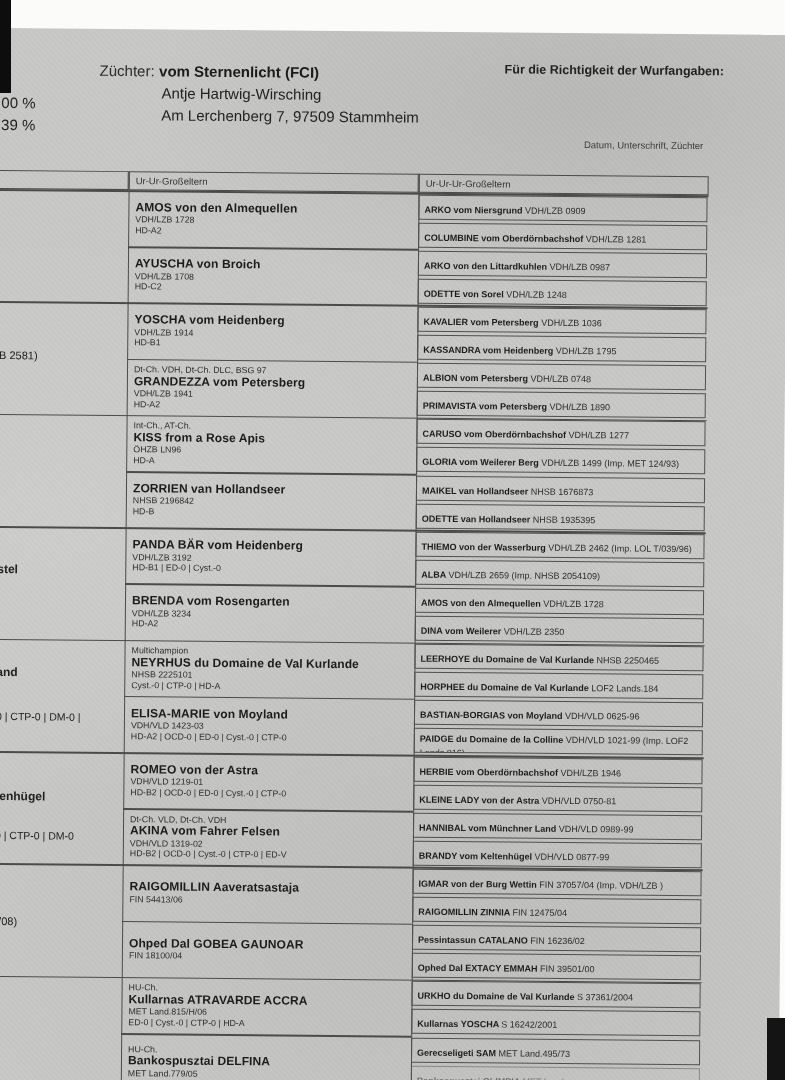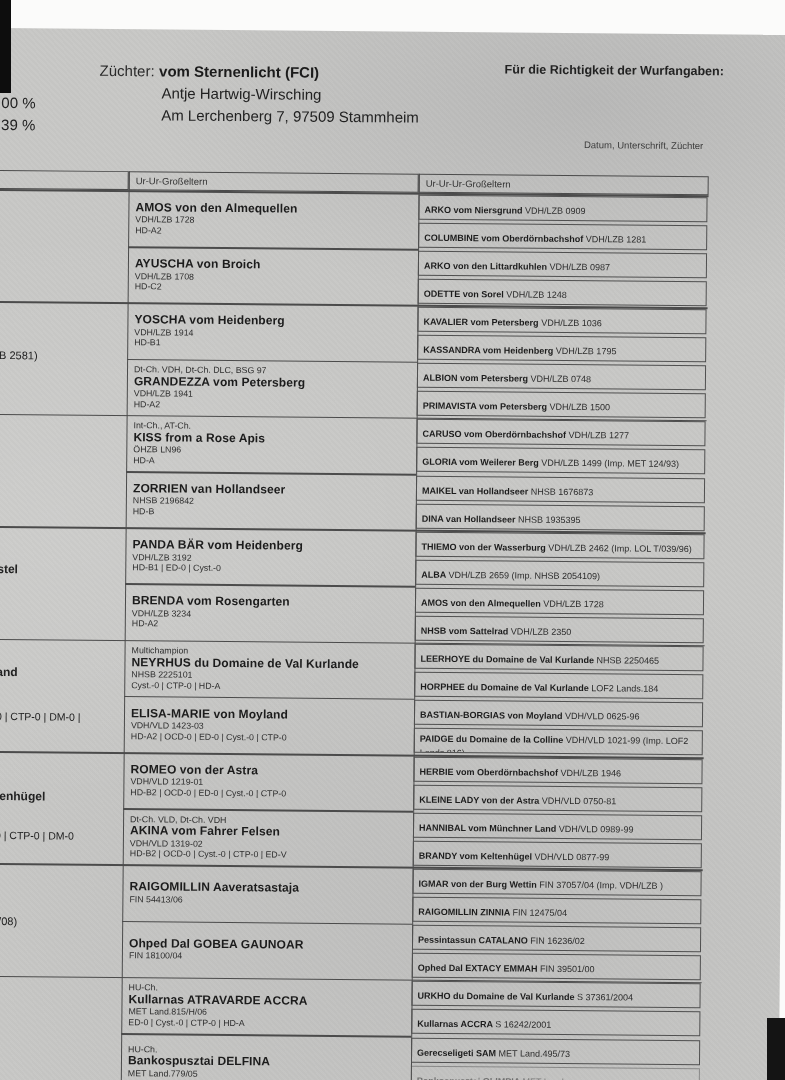--- a/index.html
+++ b/index.html
@@ -172,43 +172,43 @@
           <div class="gname">Bankospusztai DELFINA</div>
           <div class="greg">MET Land.779/05</div>
         </div>
         <div class="r3" style="top: 162.5px; left: 480px; width: 289px; height: 25.1px;"><span class="r3n">ARKO vom Niersgrund </span><span class="r3r">VDH/LZB 0909</span></div>
         <div class="r3" style="top: 190.6px; left: 480px; width: 289px; height: 25.1px;"><span class="r3n">COLUMBINE vom Oberdörnbachshof </span><span class="r3r">VDH/LZB 1281</span></div>
         <div class="r3" style="top: 218.7px; left: 480px; width: 289px; height: 25.1px;"><span class="r3n">ARKO von den Littardkuhlen </span><span class="r3r">VDH/LZB 0987</span></div>
         <div class="r3" style="top: 246.8px; left: 480px; width: 289px; height: 25.1px;"><span class="r3n">ODETTE von Sorel </span><span class="r3r">VDH/LZB 1248</span></div>
         <div class="r3" style="top: 274.9px; left: 480px; width: 289px; height: 25.1px;"><span class="r3n">KAVALIER vom Petersberg </span><span class="r3r">VDH/LZB 1036</span></div>
         <div class="r3" style="top: 303px; left: 480px; width: 289px; height: 25.1px;"><span class="r3n">KASSANDRA vom Heidenberg </span><span class="r3r">VDH/LZB 1795</span></div>
         <div class="r3" style="top: 331.1px; left: 480px; width: 289px; height: 25.1px;"><span class="r3n">ALBION vom Petersberg </span><span class="r3r">VDH/LZB 0748</span></div>
-        <div class="r3" style="top: 359.2px; left: 480px; width: 289px; height: 25.1px;"><span class="r3n">PRIMAVISTA vom Petersberg </span><span class="r3r">VDH/LZB 1500</span></div>
+        <div class="r3" style="top: 359.2px; left: 480px; width: 289px; height: 25.1px;"><span class="r3n">PRIMAVISTA vom Petersberg </span><span class="r3r">VDH/LZB 1890</span></div>
         <div class="r3" style="top: 387.3px; left: 480px; width: 289px; height: 25.1px;"><span class="r3n">CARUSO vom Oberdörnbachshof </span><span class="r3r">VDH/LZB 1277</span></div>
         <div class="r3" style="top: 415.4px; left: 480px; width: 289px; height: 25.1px;"><span class="r3n">GLORIA vom Weilerer Berg </span><span class="r3r">VDH/LZB 1499 (Imp. MET 124/93)</span></div>
         <div class="r3" style="top: 443.5px; left: 480px; width: 289px; height: 25.1px;"><span class="r3n">MAIKEL van Hollandseer </span><span class="r3r">NHSB 1676873</span></div>
-        <div class="r3" style="top: 471.6px; left: 480px; width: 289px; height: 25.1px;"><span class="r3n">DINA van Hollandseer </span><span class="r3r">NHSB 1935395</span></div>
+        <div class="r3" style="top: 471.6px; left: 480px; width: 289px; height: 25.1px;"><span class="r3n">ODETTE van Hollandseer </span><span class="r3r">NHSB 1935395</span></div>
         <div class="r3" style="top: 499.7px; left: 480px; width: 289px; height: 25.1px;"><span class="r3n">THIEMO von der Wasserburg </span><span class="r3r">VDH/LZB 2462 (Imp. LOL T/039/96)</span></div>
         <div class="r3" style="top: 527.8px; left: 480px; width: 289px; height: 25.1px;"><span class="r3n">ALBA </span><span class="r3r">VDH/LZB 2659 (Imp. NHSB 2054109)</span></div>
         <div class="r3" style="top: 555.9px; left: 480px; width: 289px; height: 25.1px;"><span class="r3n">AMOS von den Almequellen </span><span class="r3r">VDH/LZB 1728</span></div>
-        <div class="r3" style="top: 584px; left: 480px; width: 289px; height: 25.1px;"><span class="r3n">NHSB vom Sattelrad </span><span class="r3r">VDH/LZB 2350</span></div>
+        <div class="r3" style="top: 584px; left: 480px; width: 289px; height: 25.1px;"><span class="r3n">DINA vom Weilerer </span><span class="r3r">VDH/LZB 2350</span></div>
         <div class="r3" style="top: 612.1px; left: 480px; width: 289px; height: 25.1px;"><span class="r3n">LEERHOYE du Domaine de Val Kurlande </span><span class="r3r">NHSB 2250465</span></div>
         <div class="r3" style="top: 640.2px; left: 480px; width: 289px; height: 25.1px;"><span class="r3n">HORPHEE du Domaine de Val Kurlande </span><span class="r3r">LOF2 Lands.184</span></div>
         <div class="r3" style="top: 668.3px; left: 480px; width: 289px; height: 25.1px;"><span class="r3n">BASTIAN-BORGIAS von Moyland </span><span class="r3r">VDH/VLD 0625-96</span></div>
         <div class="r3 wrap" style="top: 696.4px; left: 480px; width: 289px; height: 25.1px;"><span class="r3n">PAIDGE du Domaine de la Colline </span><span class="r3r">VDH/VLD 1021-99 (Imp. LOF2 Lands.816)</span></div>
         <div class="r3" style="top: 724.5px; left: 480px; width: 289px; height: 25.1px;"><span class="r3n">HERBIE vom Oberdörnbachshof </span><span class="r3r">VDH/LZB 1946</span></div>
         <div class="r3" style="top: 752.6px; left: 480px; width: 289px; height: 25.1px;"><span class="r3n">KLEINE LADY von der Astra </span><span class="r3r">VDH/VLD 0750-81</span></div>
         <div class="r3" style="top: 780.7px; left: 480px; width: 289px; height: 25.1px;"><span class="r3n">HANNIBAL vom Münchner Land </span><span class="r3r">VDH/VLD 0989-99</span></div>
         <div class="r3" style="top: 808.8px; left: 480px; width: 289px; height: 25.1px;"><span class="r3n">BRANDY vom Keltenhügel </span><span class="r3r">VDH/VLD 0877-99</span></div>
         <div class="r3" style="top: 836.9px; left: 480px; width: 289px; height: 25.1px;"><span class="r3n">IGMAR von der Burg Wettin </span><span class="r3r">FIN 37057/04 (Imp. VDH/LZB )</span></div>
         <div class="r3" style="top: 865px; left: 480px; width: 289px; height: 25.1px;"><span class="r3n">RAIGOMILLIN ZINNIA </span><span class="r3r">FIN 12475/04</span></div>
         <div class="r3" style="top: 893.1px; left: 480px; width: 289px; height: 25.1px;"><span class="r3n">Pessintassun CATALANO </span><span class="r3r">FIN 16236/02</span></div>
         <div class="r3" style="top: 921.2px; left: 480px; width: 289px; height: 25.1px;"><span class="r3n">Ophed Dal EXTACY EMMAH </span><span class="r3r">FIN 39501/00</span></div>
         <div class="r3" style="top: 949.3px; left: 480px; width: 289px; height: 25.1px;"><span class="r3n">URKHO du Domaine de Val Kurlande </span><span class="r3r">S 37361/2004</span></div>
-        <div class="r3" style="top: 977.4px; left: 480px; width: 289px; height: 25.1px;"><span class="r3n">Kullarnas ACCRA </span><span class="r3r">S 16242/2001</span></div>
+        <div class="r3" style="top: 977.4px; left: 480px; width: 289px; height: 25.1px;"><span class="r3n">Kullarnas YOSCHA </span><span class="r3r">S 16242/2001</span></div>
         <div class="r3" style="top: 1005.5px; left: 480px; width: 289px; height: 25.1px;"><span class="r3n">Gerecseligeti SAM </span><span class="r3r">MET Land.495/73</span></div>
         <div class="r3 faint" style="top: 1033.6px; left: 480px; width: 289px; height: 25.1px;"><span class="r3n">Bankospusztai OLIMPIA </span><span class="r3r">MET Land.</span></div>
         <div class="frag" style="left: 62px; top: 321px; font-size: 11px;">B 2581)</div>
         <div class="frag fragb" style="left: 62px; top: 534px; font-size: 12px;">stel</div>
         <div class="frag fragb" style="left: 62px; top: 637px; font-size: 12px;">and</div>
         <div class="frag" style="left: 62px; top: 682px; font-size: 10.5px;">0 | CTP-0 | DM-0 |</div>
         <div class="frag fragb" style="left: 62px; top: 761px; font-size: 12px;">tenhügel</div>
         <div class="frag" style="left: 62px; top: 801px; font-size: 10.5px;">0 | CTP-0 | DM-0</div>
         <div class="frag" style="left: 58px; top: 887px; font-size: 11px;">H/08)</div>
       </div>

